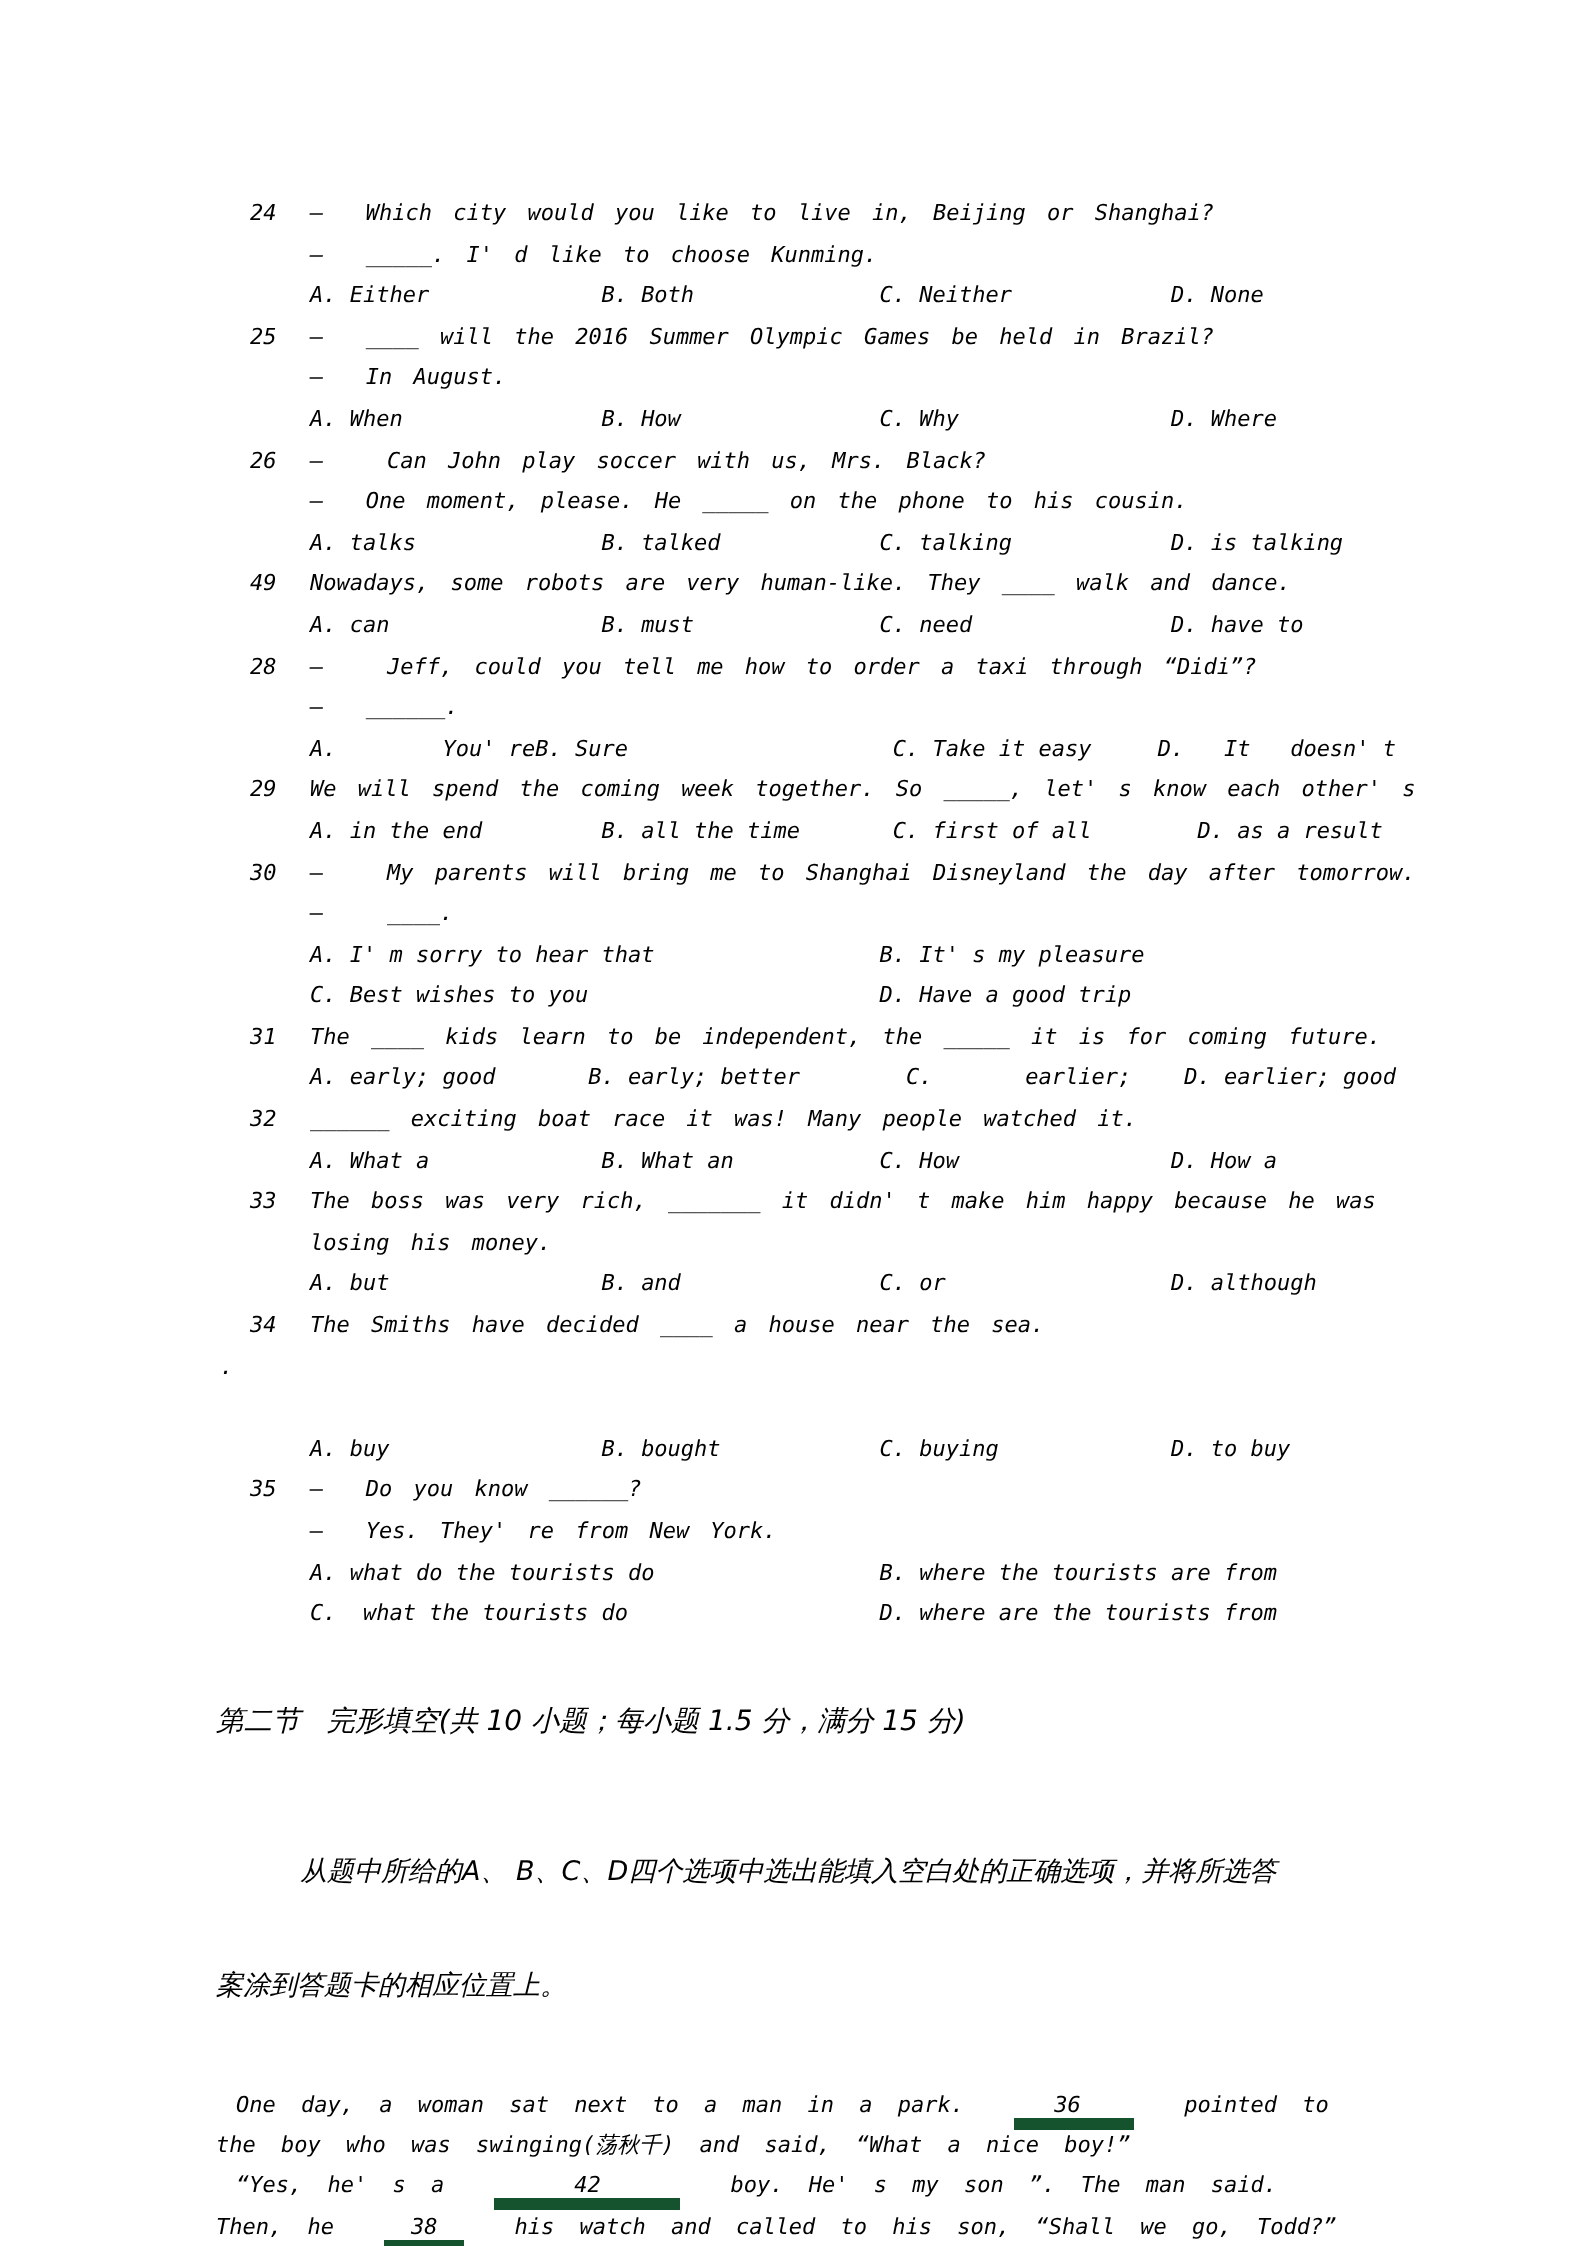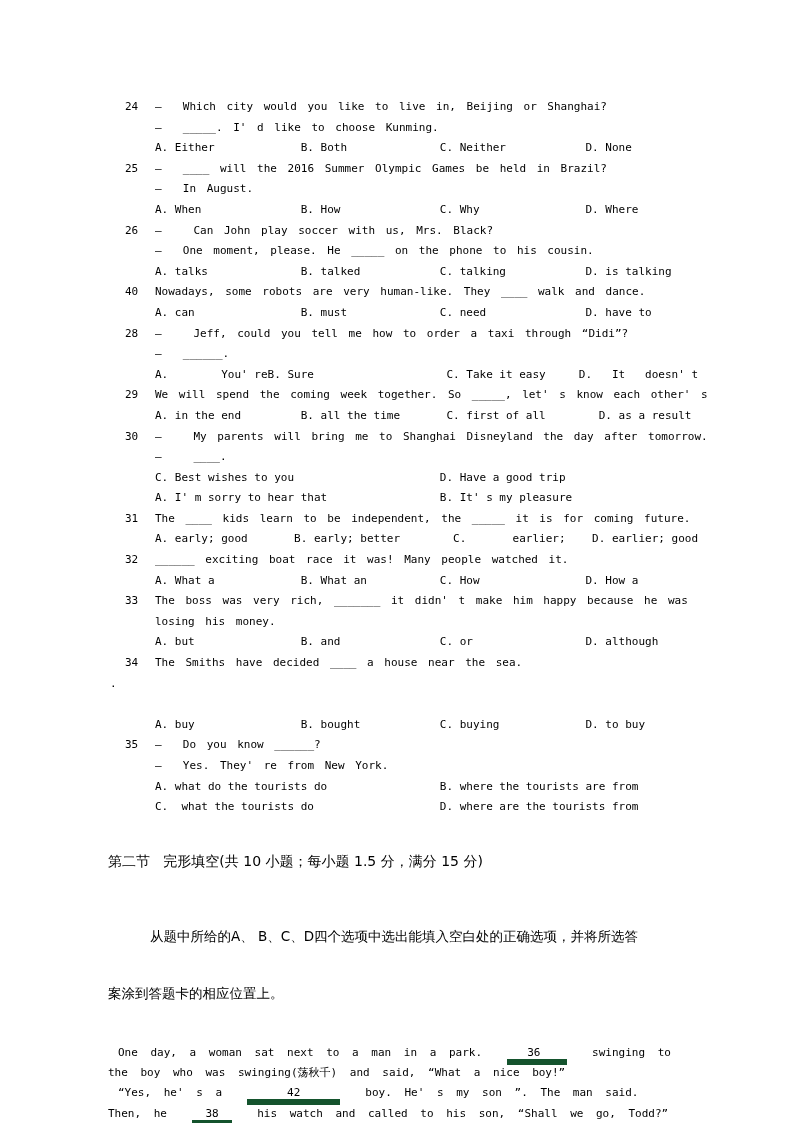--- a/index.html
+++ b/index.html
@@ -5,21 +5,21 @@
   html,body{margin:0;padding:0;}
   body{
     width:794px;height:1123px;
     background:#ffffff;color:#000000;
     overflow:hidden;
   }
   .doc{
     font-family:"DejaVu Sans Mono","Liberation Mono",monospace;
     font-size:11px;line-height:20.6px;
     padding:97px 60px 0 108px;
-    box-sizing:border-box;width:794px;height:846px;
+    box-sizing:border-box;width:794px;height:846px;font-style:italic;
   }
   .question{position:relative;}
   .qrow{position:relative;padding-left:47px;white-space:pre;word-spacing:4px;}
   .qnum{position:absolute;left:17px;top:0;word-spacing:0;}
   .opts{word-spacing:0;}
   .qdot{padding-left:2px;}
   .qspacer{height:20.6px;}
   .section2{margin-top:33px;}
   .s2-title{
     font-family:"DejaVu Sans","Liberation Sans",sans-serif;
@@ -51,37 +51,37 @@
         <div class="qrow"><span class="qnum">25</span><span>—  ____ will the 2016 Summer Olympic Games be held in Brazil?</span></div>
         <div class="qrow"><span>—  In August.</span></div>
         <div class="qrow opts">A. When               B. How               C. Why                D. Where</div>
       </div>
       <div class="question">
         <div class="qrow"><span class="qnum">26</span><span>—   Can John play soccer with us, Mrs. Black?</span></div>
         <div class="qrow"><span>—  One moment, please. He _____ on the phone to his cousin.</span></div>
         <div class="qrow opts">A. talks              B. talked            C. talking            D. is talking</div>
       </div>
       <div class="question">
-        <div class="qrow"><span class="qnum">40</span><span>Nowadays, some robots are very human-like. They ____ walk and dance.</span></div>
+        <div class="qrow"><span class="qnum">49</span><span>Nowadays, some robots are very human-like. They ____ walk and dance.</span></div>
         <div class="qrow opts">A. can                B. must              C. need               D. have to</div>
       </div>
       <div class="question">
         <div class="qrow"><span class="qnum">28</span><span>—   Jeff, could you tell me how to order a taxi through “Didi”?</span></div>
         <div class="qrow"><span>—  ______.</span></div>
         <div class="qrow opts">A.        You' reB. Sure                    C. Take it easy     D.   It   doesn' t</div>
       </div>
       <div class="question">
         <div class="qrow"><span class="qnum">29</span><span>We will spend the coming week together. So _____, let' s know each other' s</span></div>
         <div class="qrow opts">A. in the end         B. all the time       C. first of all        D. as a result</div>
       </div>
       <div class="question">
         <div class="qrow"><span class="qnum">30</span><span>—   My parents will bring me to Shanghai Disneyland the day after tomorrow.</span></div>
         <div class="qrow"><span>—   ____.</span></div>
+        <div class="qrow opts">A. I' m sorry to hear that                 B. It' s my pleasure</div>
         <div class="qrow opts">C. Best wishes to you                      D. Have a good trip</div>
-        <div class="qrow opts">A. I' m sorry to hear that                 B. It' s my pleasure</div>
       </div>
       <div class="question">
         <div class="qrow"><span class="qnum">31</span><span>The ____ kids learn to be independent, the _____ it is for coming future.</span></div>
         <div class="qrow opts">A. early; good       B. early; better        C.       earlier;    D. earlier; good</div>
       </div>
       <div class="question">
         <div class="qrow"><span class="qnum">32</span><span>______ exciting boat race it was! Many people watched it.</span></div>
         <div class="qrow opts">A. What a             B. What an           C. How                D. How a</div>
       </div>
       <div class="question">
@@ -103,20 +103,20 @@
       </div>
     </div>
 
   <div class="section2">
     <div class="s2-title">第二节   完形填空(共 10 小题；每小题 1.5 分，满分 15 分)</div>
     <div class="s2-instr">
       <div class="instr-line instr-indent">从题中所给的A、 B、C、D四个选项中选出能填入空白处的正确选项，并将所选答</div>
       <div class="instr-line">案涂到答题卡的相应位置上。</div>
     </div>
     <div class="passage">
-        <div class="pline pindent"><span>One day, a woman sat next to a man in a park.  </span><span class="blank">   36    </span><span>  swinging to</span></div>
+        <div class="pline pindent"><span>One day, a woman sat next to a man in a park.  </span><span class="blank">   36    </span><span>  pointed to</span></div>
         <div class="pline"><span>the boy who was swinging(荡秋千) and said, “What a nice boy!”</span></div>
         <div class="pline pindent"><span>“Yes, he' s a  </span><span class="blank">      42      </span><span>  boy. He' s my son ”. The man said.</span></div>
         <div class="pline"><span>Then, he  </span><span class="blank">  38  </span><span>  his watch and called to his son, “Shall we go, Todd?”</span></div>
       </div>
   </div>
 
 </div>
 
 </body></html>

